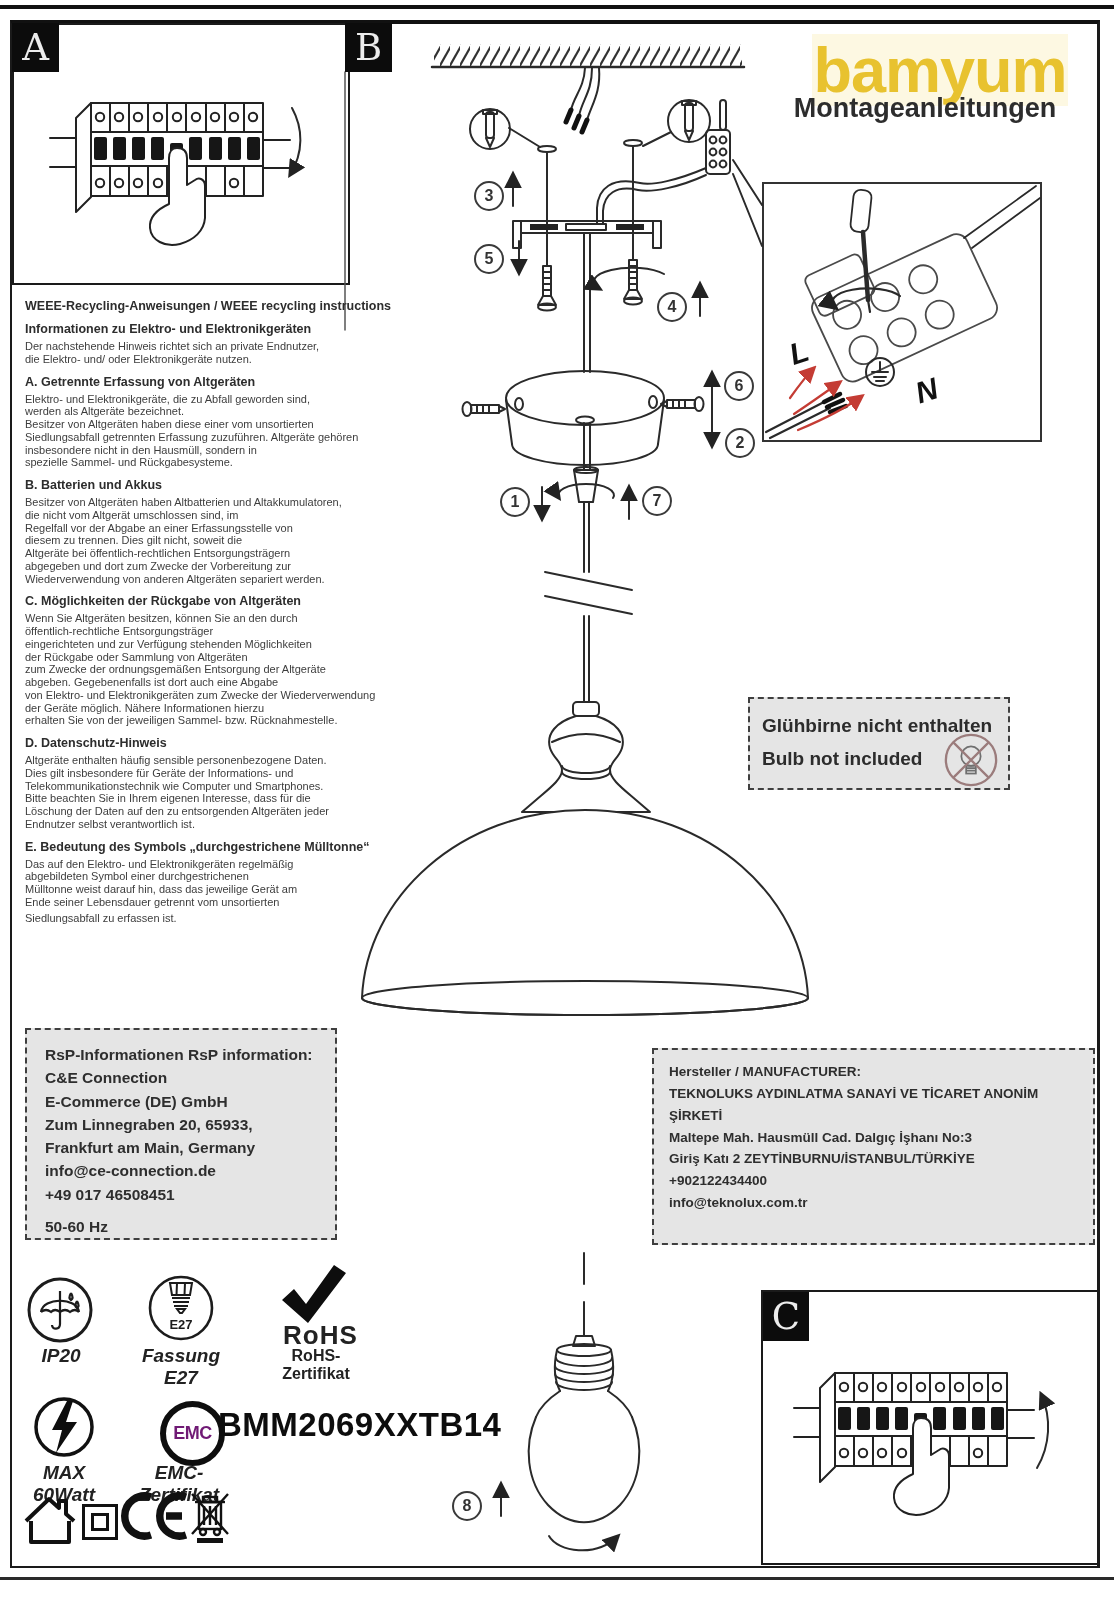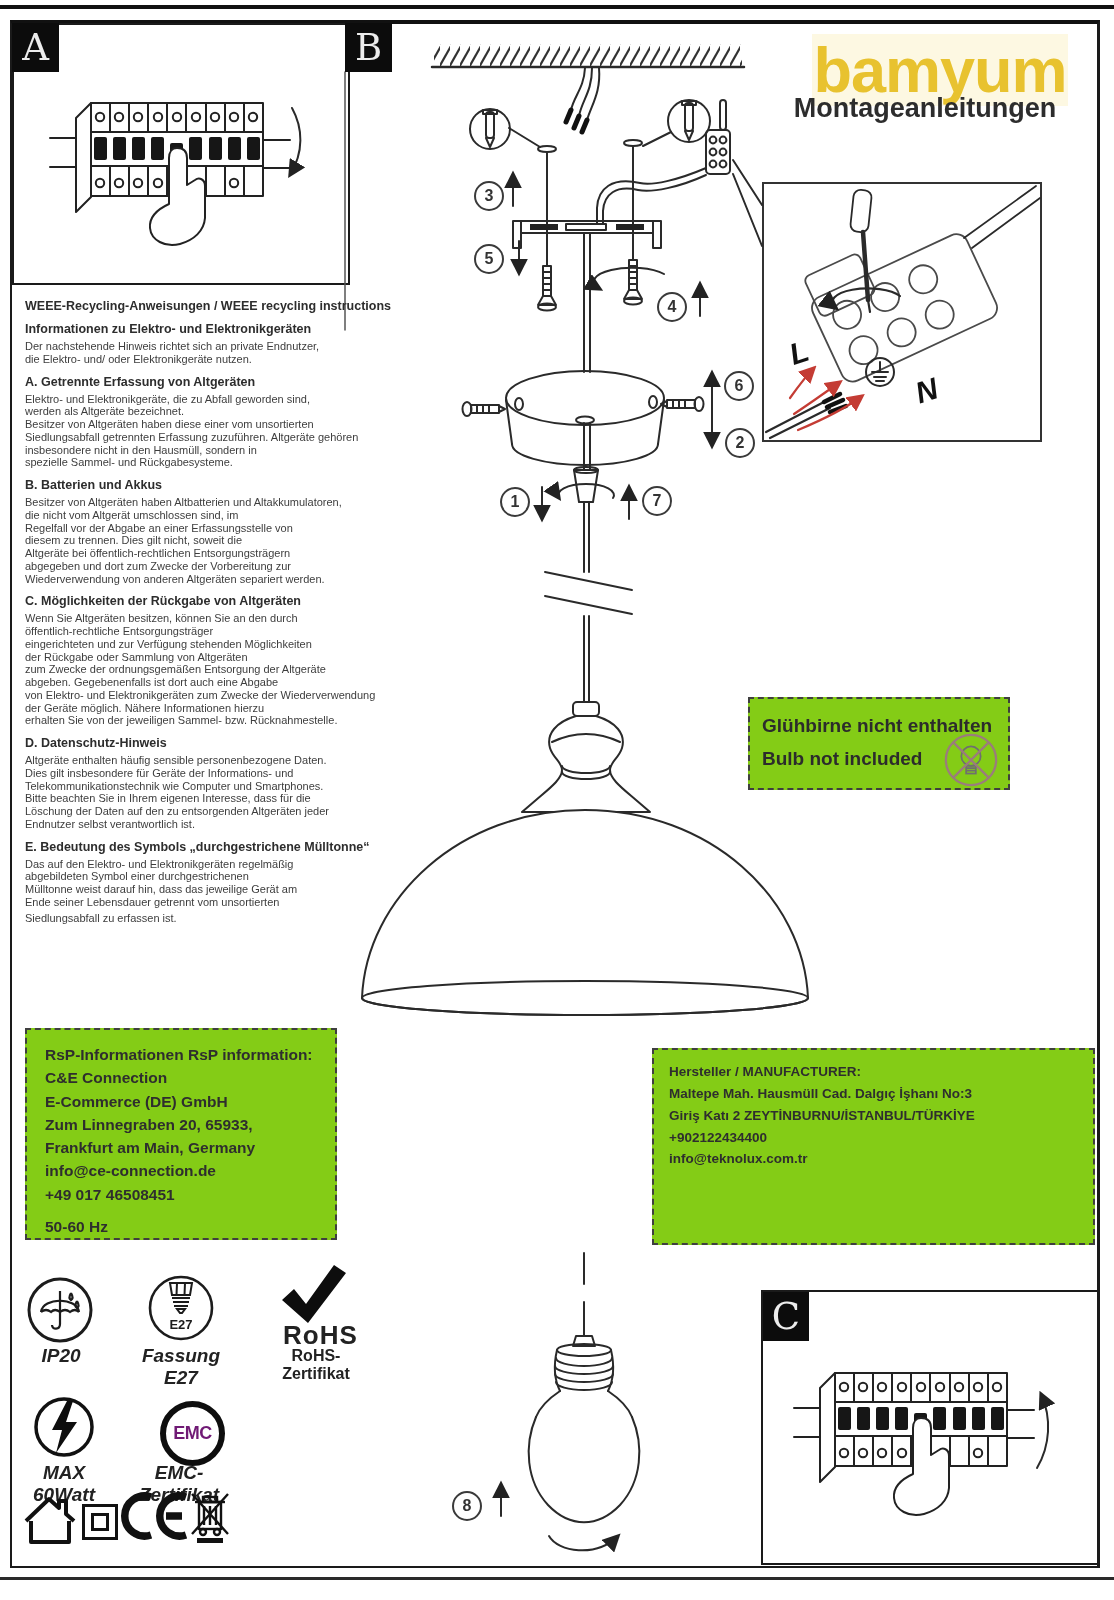--- a/index.html
+++ b/index.html
@@ -17,21 +17,21 @@
   
   #brand{left:812px;top:34px;width:256px;text-align:center;font-size:63px;font-weight:800;
          letter-spacing:-1px;color:#e8c22f;background:#fdf8e2;}
   #doc-title{left:752px;top:92px;width:346px;text-align:center;font-size:27px;font-weight:700;
          color:#2d2d2d;line-height:1.2;}
   
   #weee{left:25px;top:290px;width:412px;}
   #weee .h{font-size:12.5px;font-weight:700;color:#2d2d2d;margin:9px 0 4px 0;}
   #weee .p{font-size:11px;font-weight:500;color:#3d3d3d;line-height:1.16;white-space:pre-line;margin:0 0 3px 0;}
   
-  .dashed-box{border:2.5px dashed #3f3f3f;background:#84cc16;}
+  .dashed-box{border:2.5px dashed #3f3f3f;background:#e5e5e5;}
   #bulb-note{left:748px;top:697px;width:262px;height:93px;padding:10px 12px;box-sizing:border-box;}
   #bulb-note .t{font-size:19px;font-weight:600;color:#2c2c2c;line-height:1.75;}
   #rsp-box{left:25px;top:1028px;width:312px;height:212px;padding:13px 18px;box-sizing:border-box;}
   #rsp-box .t{font-size:15.5px;font-weight:600;color:#2e2e2e;line-height:1.5;}
   #rsp-box .freq{margin-top:9px;}
   #mfr-box{left:652px;top:1048px;width:443px;height:197px;padding:11px 15px;box-sizing:border-box;}
   #mfr-box .t{font-size:13.5px;font-weight:700;color:#2e2e2e;line-height:1.62;}
   #mfr-box .origin{margin-top:21px;}
   
   #wiring-box{left:762px;top:182px;width:276px;height:256px;border:2px solid #333;}
@@ -397,20 +397,21 @@
     <div class="t">E-Commerce (DE) GmbH</div>
     <div class="t">Zum Linnegraben 20, 65933,</div>
     <div class="t">Frankfurt am Main, Germany</div>
     <div class="t">info@ce-connection.de</div>
     <div class="t">+49 017 46508451</div>
     <div class="t freq">50-60 Hz</div>
   </div>
 
   <div class="abs dashed-box overlay" id="mfr-box">
     <div class="t">Hersteller / MANUFACTURER:</div>
+    <div class="t">TEKNOLUKS AYDINLATMA SANAYİ VE TİCARET ANONİM ŞİRKETİ</div>
     <div class="t">Maltepe Mah. Hausmüll Cad. Dalgıç İşhanı No:3</div>
     <div class="t">Giriş Katı 2 ZEYTİNBURNU/İSTANBUL/TÜRKİYE</div>
     <div class="t">+902122434400</div>
     <div class="t">info@teknolux.com.tr</div>
   </div>
 
   <svg class="abs overlay" style="left:27px;top:1277px;" width="66" height="66" viewBox="0 0 66 66">
     <g fill="none" stroke="#1c1c1c" stroke-width="3">
       <circle cx="33" cy="33" r="31"></circle>
       <g stroke-width="2.2">
@@ -448,20 +449,21 @@
   <svg class="abs overlay" style="left:33px;top:1396px;" width="62" height="62" viewBox="0 0 62 62">
     <circle cx="31" cy="31" r="28" fill="none" stroke="#111" stroke-width="3.5"></circle>
     <polygon points="34,5 19,34 29,34 23,57 44,26 33,26 40,5" fill="#0d0d0d"></polygon>
   </svg>
   <div class="abs overlay cert-label" id="maxwatt-label" style="left:14px;top:1462px;width:100px;">MAX 60Watt</div>
 
   <div class="abs overlay" id="emc-ring">
       <span>EMC</span>
     </div>
   <div class="abs overlay cert-label" id="emc-label" style="left:118px;top:1462px;width:122px;">EMC-Zertifikat</div>
+  <div class="abs overlay" id="product-code">BMM2069XXTB14</div>
 
   <svg class="abs overlay" style="left:22px;top:1494px;" width="58" height="52" viewBox="0 0 58 52">
     <g fill="none" stroke="#111" stroke-width="4" stroke-linejoin="round">
       <path d="M4,27 L27,5 L37,14 L37,7 L44,7 L44,20 L52,27"></path>
       <path d="M9,27 V48 H47 V27"></path>
     </g>
   </svg>
   <div class="abs overlay" id="dbl-square-outer">
       <div id="dbl-square-inner"></div>
     </div>

